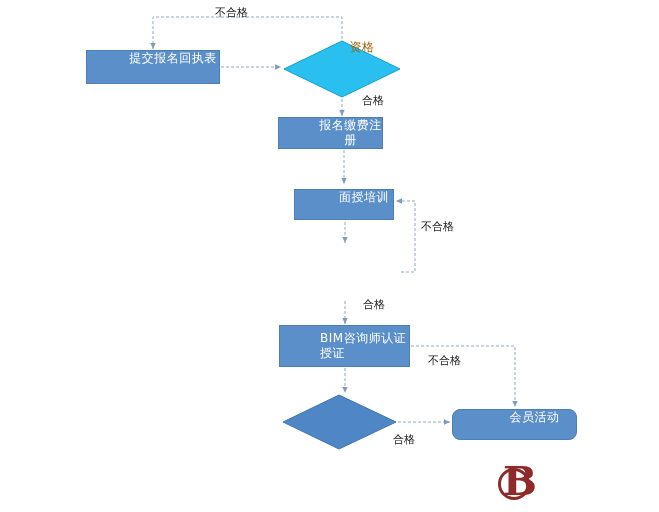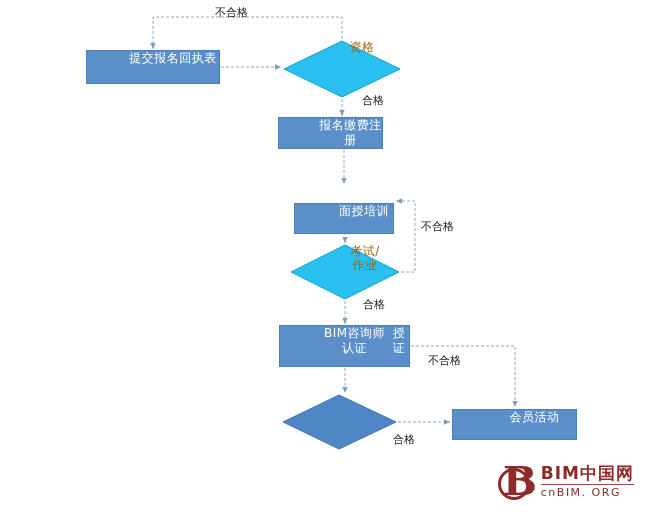--- a/index.html
+++ b/index.html
@@ -134,61 +134,47 @@
     </svg>
     <div class="dlabel">
       <div>资格</div>
     </div>
   </div>
 
   <div class="node rect" style="left:278px;top:117px;width:105px;height:32px;">
     <span>报名缴费注册</span>
   </div>
 
-  <div class="node rect" style="left:294px;top:203px;width:100px;height:31px;">
+  <div class="node rect" style="left:294px;top:189px;width:100px;height:31px;">
     <span>面授培训</span>
   </div>
 
-  <div class="node diamond" style="left:290px;top:244px;width:110px;height:56px;">
-    <svg class="dshape" viewBox="0 0 110 56" preserveAspectRatio="none">
-      <polygon points="55,1 109,28 55,55 1,28" fill="#29c0ef" stroke="#0f9fd0" stroke-width="1"></polygon>
-    </svg>
-    <div class="dlabel">
-      <div>考试/</div>
-      <div>作业</div>
-    </div>
-  </div>
 
-  <div class="node rect" style="left:279px;top:325px;width:131px;height:42px;flex-direction:row;">
+  <div class="node rect" style="left:279px;top:325px;width:131px;height:42px;flex-direction:column;">
     <div>BIM咨询师认证</div>
     <div>授证</div>
   </div>
 
   <div class="node diamond" style="left:282px;top:394px;width:115px;height:56px;">
     <svg class="dshape" viewBox="0 0 115 56" preserveAspectRatio="none">
       <polygon points="57,1 114,28 57,55 1,28" fill="#4f86c6" stroke="#3f74b2" stroke-width="1"></polygon>
     </svg>
   </div>
 
-  <div class="node rect" style="left:452px;top:409px;width:125px;height:31px;">
+  <div class="node rect" style="left:452px;top:409px;width:125px;height:31px;border-radius:8px;">
     <span>会员活动</span>
   </div>
 
   <div class="edge-label" style="left:215px;top:5px;">不合格</div>
   <div class="edge-label" style="left:362px;top:93px;">合格</div>
   <div class="edge-label" style="left:421px;top:219px;">不合格</div>
   <div class="edge-label" style="left:363px;top:297px;">合格</div>
   <div class="edge-label" style="left:428px;top:353px;">不合格</div>
   <div class="edge-label" style="left:393px;top:432px;">合格</div>
 
   <div id="watermark" style="left:503px;top:462px;">
     <div class="wm-b">
       <span class="ring"></span>
       <span>B</span>
     </div>
-    <div class="wm-txt">
-      <div class="wm-line1">BIM中国网</div>
-      <div class="wm-rule"></div>
-      <div class="wm-line2">cnBIM. ORG</div>
-    </div>
   </div>
 
 </div>
 
 </body></html>

